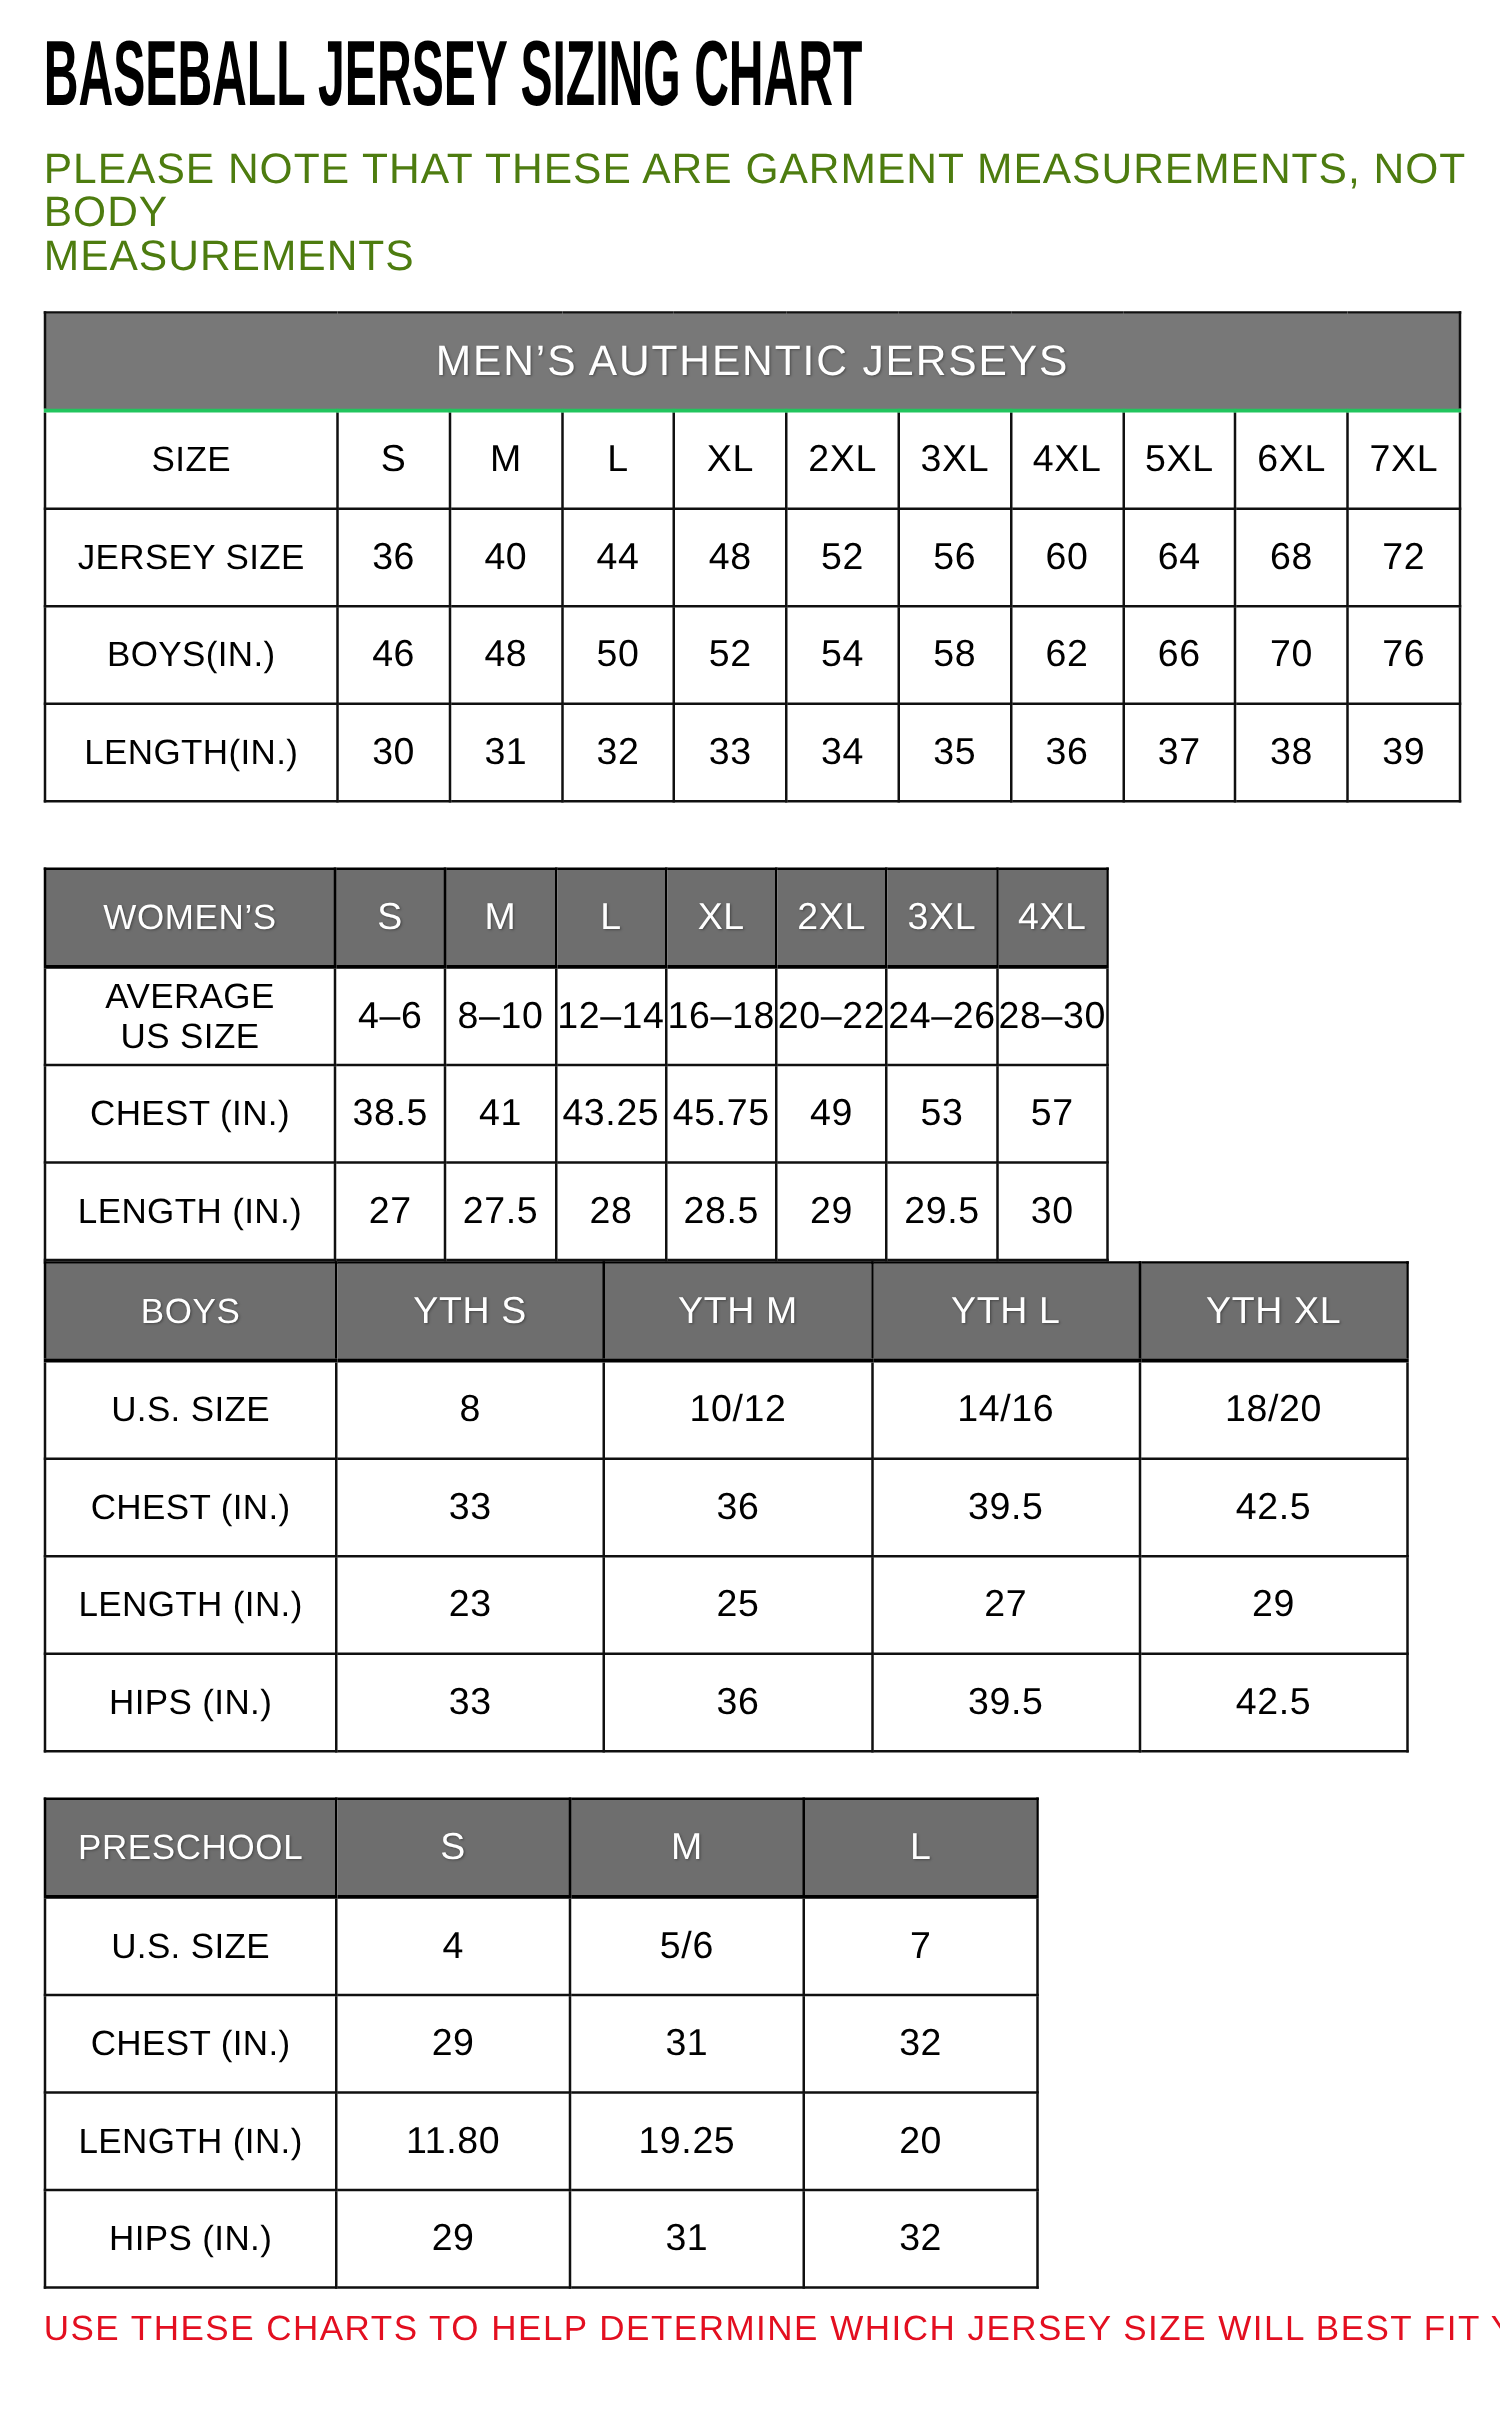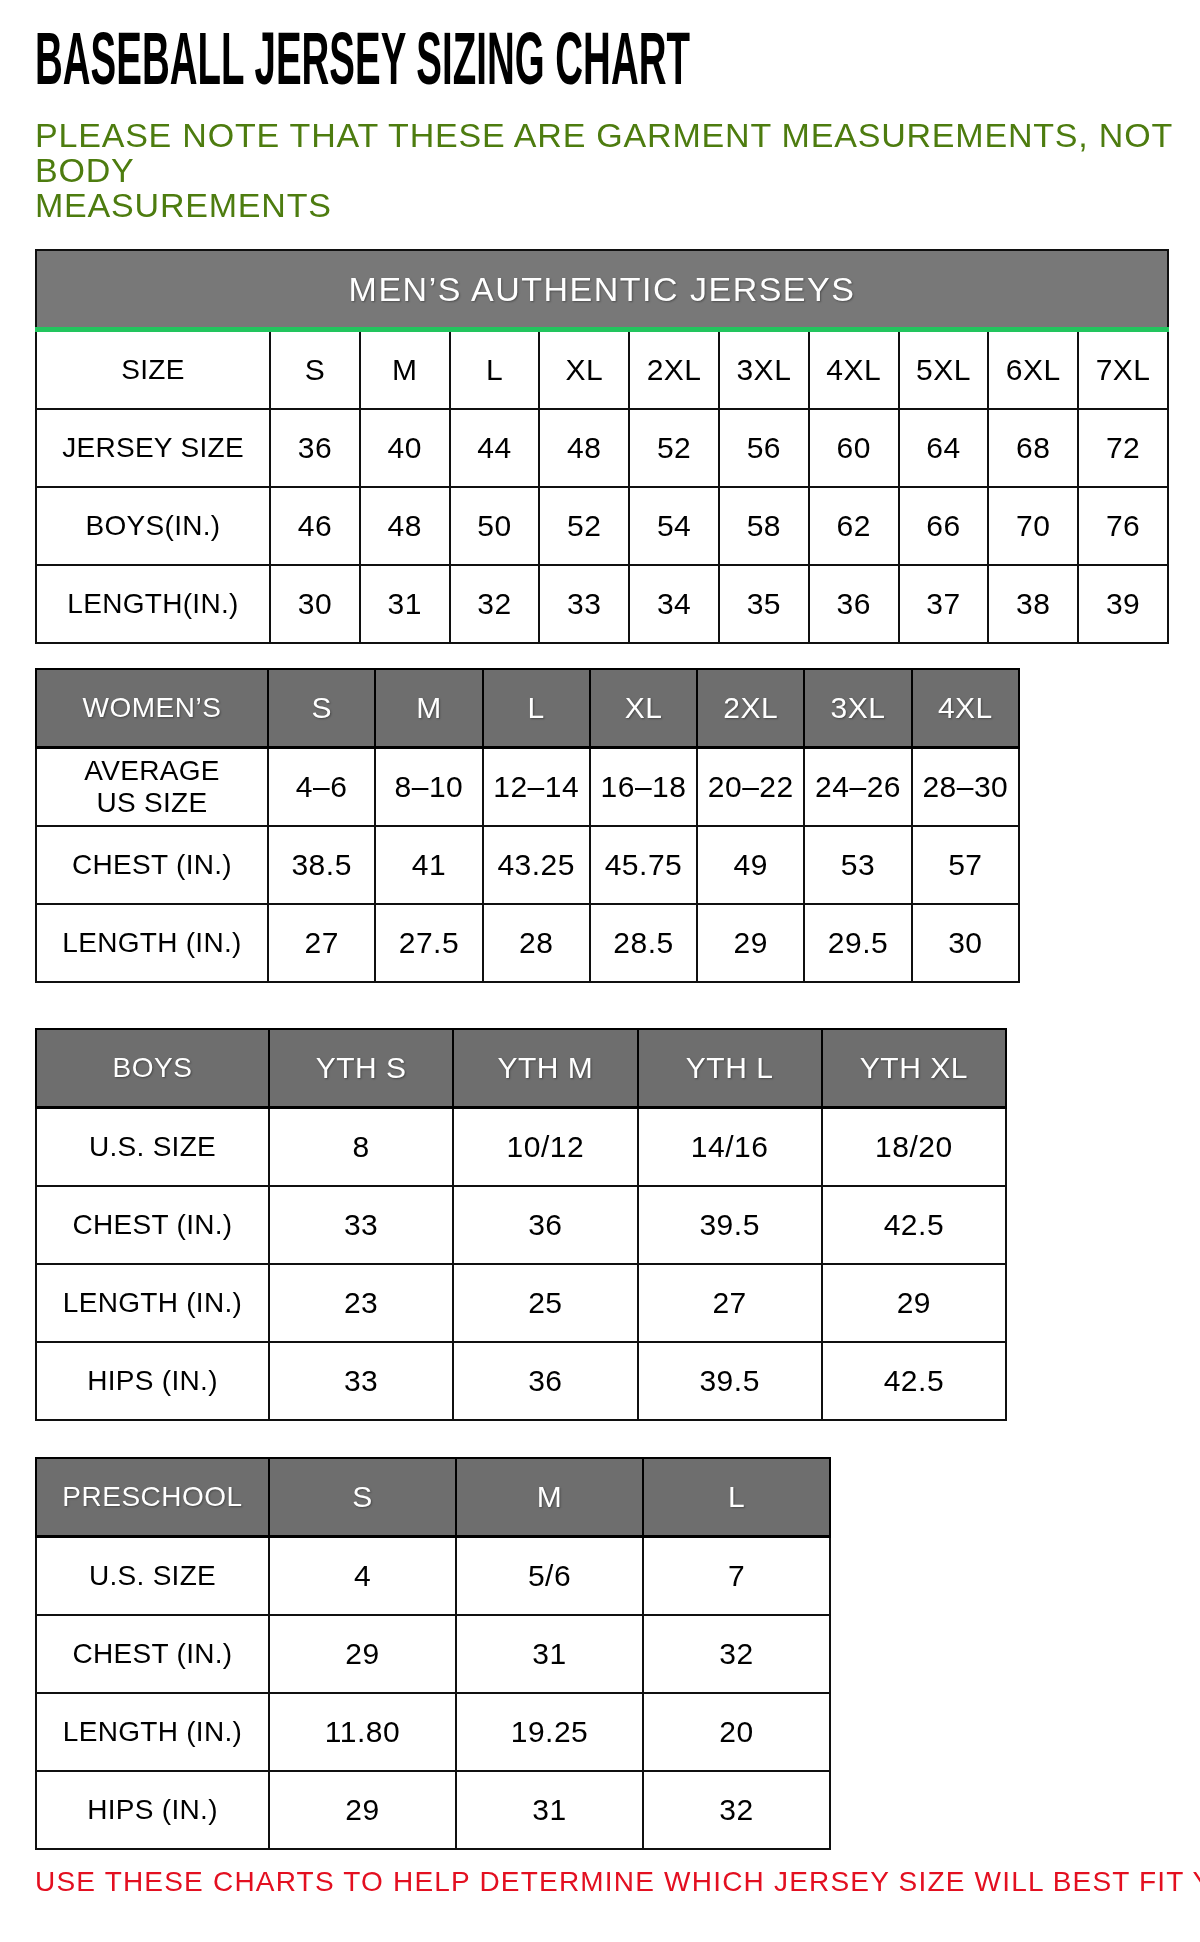--- a/index.html
+++ b/index.html
@@ -69,42 +69,42 @@
   }
   
   th.banner {
     height: 76px;
     background: #787878;
     color: #ffffff;
     font-size: 34px;
     font-weight: 400;
     letter-spacing: 1.5px;
     text-shadow: 1px 1px 2px rgba(0,0,0,0.35);
-    border-bottom: 5px solid #22c55e;
+    border-bottom: 3px solid #22c55e;
   }
   
   th.ghead {
     height: 76px;
     background: #6e6e6e;
     color: #ffffff;
     font-size: 30px;
     font-weight: 400;
     letter-spacing: 0.5px;
     text-shadow: 1px 1px 2px rgba(0,0,0,0.35);
     border: 2px solid #000000;
     border-bottom: 3px solid #000000;
   }
   th.glabel { font-size: 28px; }
 
   
   .t-men   { width: 1134px; margin-top: 26px; }
   .t-men   col.label-col { width: 234px; }
-  .t-women { width: 985px;  margin-top: 24px; }
+  .t-women { width: 852px;  margin-top: 52px; }
   .t-women col.label-col { width: 232px; }
-  .t-boys  { width: 972px;  margin-top: 45px; }
+  .t-boys  { width: 1092px;  }
   .t-boys  col.label-col { width: 233px; }
   .t-pre   { width: 796px;  margin-top: 36px; border-radius: 29px; }
   .t-pre   col.label-col { width: 233px; }
 
   
   p.footer {
     margin: 14px 0 0 35px;
     font-size: 28px;
     line-height: 36px;
     color: #e30f20;

